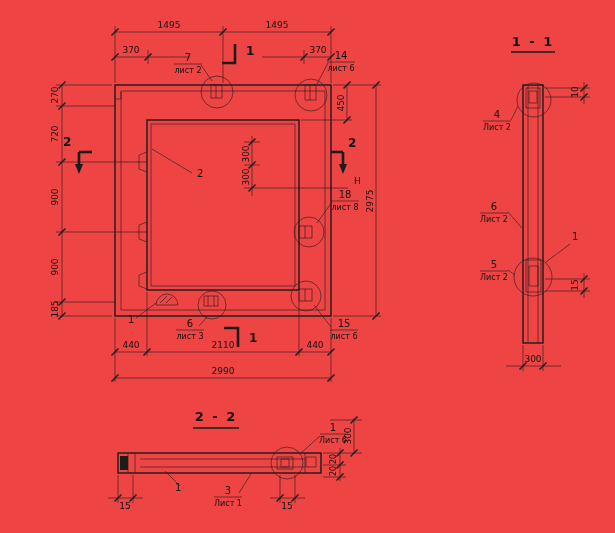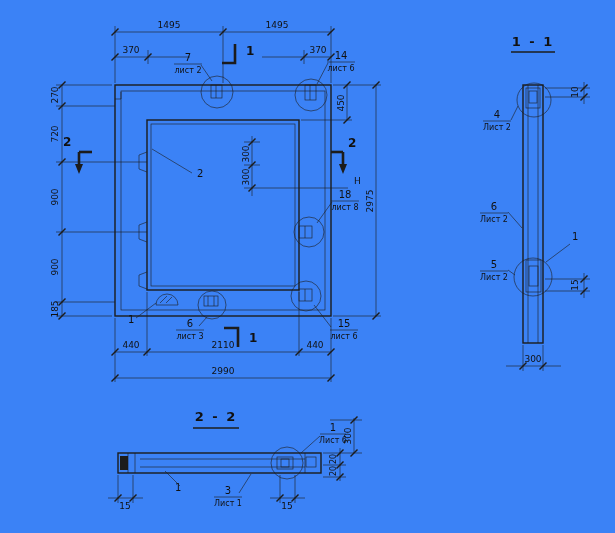--- a/index.html
+++ b/index.html
@@ -1,16 +1,16 @@
 <!DOCTYPE html>
 <html><head>
 <meta charset="utf-8">
 <style>
   html,body{margin:0;padding:0;background:#e9e9e9;}
-  .page{width:615px;height:533px;background:#3b82f6;position:relative;overflow:hidden;margin:0 auto;text-align:right;}
+  .page{width:615px;height:533px;background:#ef4444;position:relative;overflow:hidden;margin:0 auto;text-align:right;}
   svg{position:absolute;left:0;top:0;}
   svg line, svg path, svg rect, svg circle, svg polyline{stroke:#1c1c1c;fill:none;stroke-width:1;}
   .thin{stroke-width:0.6;}
   .med{stroke-width:1.4;}
   .thick{stroke-width:2.6;}
   .fill{fill:#1c1c1c;stroke:none;}
   text{font-family:"DejaVu Sans", sans-serif;font-size:9px;fill:#111;stroke:none;}
   .num{font-size:10px;}
   .bold{font-size:12px;font-weight:bold;}
   .title{font-size:13px;font-weight:bold;letter-spacing:2px;}

